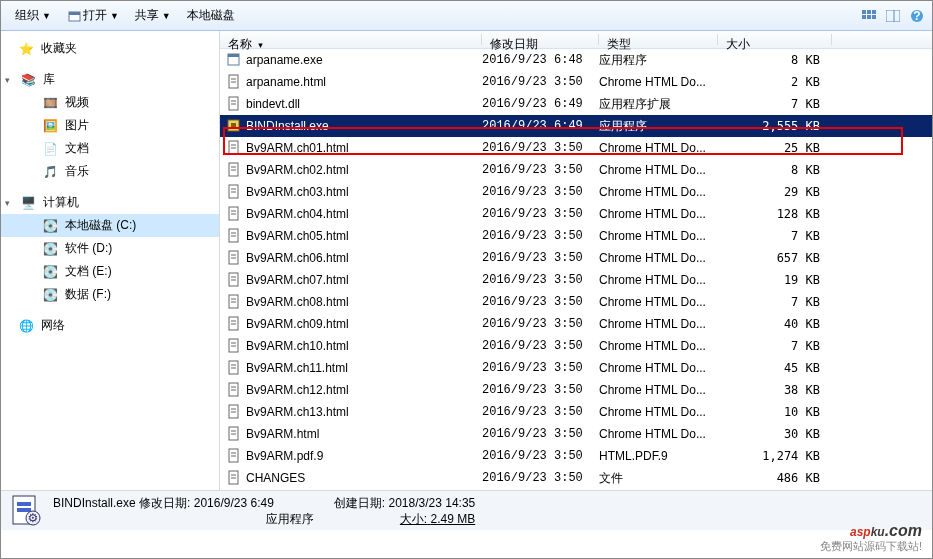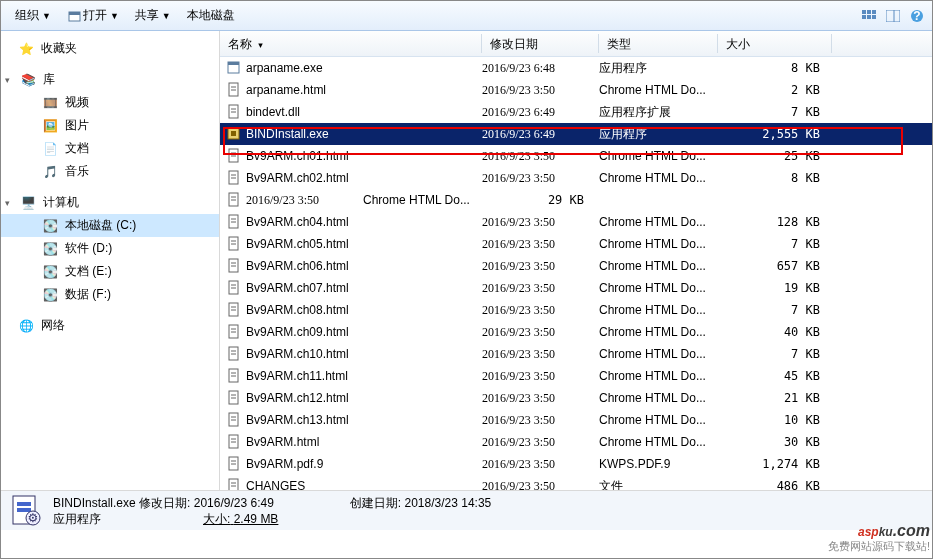--- a/index.html
+++ b/index.html
@@ -12,38 +12,38 @@
 .main{display:flex;height:459px;}
 .sidebar{width:219px;border-right:1px solid #d9d9d9;overflow-y:auto;padding:6px 0;}
 .side-item{display:flex;align-items:center;padding:3px 6px 3px 18px;cursor:default;gap:6px;}
 .side-item.expanded{padding-left:18px;}
 .side-item.child{padding-left:42px;}
 .side-item.selected{background:#cde8ff;}
 .side-item .exp{font-size:9px;color:#666;width:10px;margin-left:-14px;}
 .side-ico{width:16px;height:16px;display:inline-flex;align-items:center;justify-content:center;}
 .spacer{height:8px;}
 .content{flex:1;display:flex;flex-direction:column;position:relative;}
-.colh{display:flex;background:linear-gradient(#fdfefe,#eef3f8);border-bottom:1px solid #d7e3f0;height:26px;}
+.colh{display:flex;background:linear-gradient(#fdfefe,#eef3f8);border-bottom:1px solid #d7e3f0;height:18px;}
 .colh>div{padding:5px 8px;position:relative;}
 .colh>div::after{content:"";position:absolute;right:0;top:3px;bottom:3px;width:1px;background:#d2dde8;}
 .c1{width:262px;}.c2{width:117px;}.c3{width:119px;}.c4{width:114px;text-align:left;}
 .rows{flex:1;overflow-y:auto;font-family:SimSun,monospace;}
 .row{display:flex;align-items:center;height:22px;padding-left:6px;}
 .row.selected{background:#0a246a;color:#fff;}
 .row .ico{width:20px;display:inline-flex;align-items:center;}
 .row .nm{width:236px;font-family:Liberation Sans, sans-serif;}
-.row .dt{width:117px;font-family:Liberation Serif, serif;}
+.row .dt{width:117px;font-family:Liberation Mono, monospace;}
 .row .ty{width:119px;}
 .row .sz{width:108px;text-align:right;padding-right:6px;font-family:SimSun,monospace;}
 .hl-box{position:absolute;border:2px solid #e80000;left:222px;top:126px;width:680px;height:28px;pointer-events:none;}
 .statusbar{height:40px;border-top:1px solid #d9d9d9;background:#f2f6fb;display:flex;align-items:center;padding:4px 8px;gap:10px;}
 .status-ico{width:34px;height:34px;}
 .status-text{font-family:SimSun,monospace;line-height:16px;}
-.status-row{display:flex;gap:16px;}
-.brand{position:absolute;right:2px;bottom:4px;text-align:right;}
+.status-row{display:flex;justify-content:flex-end;}
+.brand{position:absolute;right:10px;bottom:4px;text-align:right;}
 .brand .logo{font-size:26px;font-weight:bold;font-style:italic;font-family:Arial;}
 .brand .logo .a{color:#d03020;}.brand .logo .b{color:#3a3a3a;}
 .brand .sub{font-size:11px;color:#888;margin-top:-4px;}
 svg{display:block;}
 </style>
 </head>
 <body>
 
 <div class="toolbar">
  <div class="tool-seg">
@@ -236,20 +236,21 @@
           <span class="sz">8 KB</span>
         </div>
         <div class="row">
           <span class="ico">
             <svg width="16" height="16">
               <rect x="3" y="1" width="9" height="13" fill="#fff" stroke="#666"></rect>
               <line x1="5" y1="5" x2="10" y2="5" stroke="#666"></line>
               <line x1="5" y1="8" x2="10" y2="8" stroke="#666"></line>
             </svg>
           </span>
+          <span class="nm">Bv9ARM.ch03.html</span>
           <span class="dt">2016/9/23 3:50</span>
           <span class="ty">Chrome HTML Do...</span>
           <span class="sz">29 KB</span>
         </div>
         <div class="row">
           <span class="ico">
             <svg width="16" height="16">
               <rect x="3" y="1" width="9" height="13" fill="#fff" stroke="#666"></rect>
               <line x1="5" y1="5" x2="10" y2="5" stroke="#666"></line>
               <line x1="5" y1="8" x2="10" y2="8" stroke="#666"></line>
@@ -355,21 +356,21 @@
           <span class="ico">
             <svg width="16" height="16">
               <rect x="3" y="1" width="9" height="13" fill="#fff" stroke="#666"></rect>
               <line x1="5" y1="5" x2="10" y2="5" stroke="#666"></line>
               <line x1="5" y1="8" x2="10" y2="8" stroke="#666"></line>
             </svg>
           </span>
           <span class="nm">Bv9ARM.ch12.html</span>
           <span class="dt">2016/9/23 3:50</span>
           <span class="ty">Chrome HTML Do...</span>
-          <span class="sz">21 KB</span>
+          <span class="sz">38 KB</span>
         </div>
         <div class="row">
           <span class="ico">
             <svg width="16" height="16">
               <rect x="3" y="1" width="9" height="13" fill="#fff" stroke="#666"></rect>
               <line x1="5" y1="5" x2="10" y2="5" stroke="#666"></line>
               <line x1="5" y1="8" x2="10" y2="8" stroke="#666"></line>
             </svg>
           </span>
           <span class="nm">Bv9ARM.ch13.html</span>
@@ -393,21 +394,21 @@
         <div class="row">
           <span class="ico">
             <svg width="16" height="16">
               <rect x="3" y="1" width="9" height="13" fill="#fff" stroke="#666"></rect>
               <line x1="5" y1="5" x2="10" y2="5" stroke="#666"></line>
               <line x1="5" y1="8" x2="10" y2="8" stroke="#666"></line>
             </svg>
           </span>
           <span class="nm">Bv9ARM.pdf.9</span>
           <span class="dt">2016/9/23 3:50</span>
-          <span class="ty">KWPS.PDF.9</span>
+          <span class="ty">HTML.PDF.9</span>
           <span class="sz">1,274 KB</span>
         </div>
         <div class="row">
           <span class="ico">
             <svg width="16" height="16">
               <rect x="3" y="1" width="9" height="13" fill="#fff" stroke="#666"></rect>
               <line x1="5" y1="5" x2="10" y2="5" stroke="#666"></line>
               <line x1="5" y1="8" x2="10" y2="8" stroke="#666"></line>
             </svg>
           </span>

